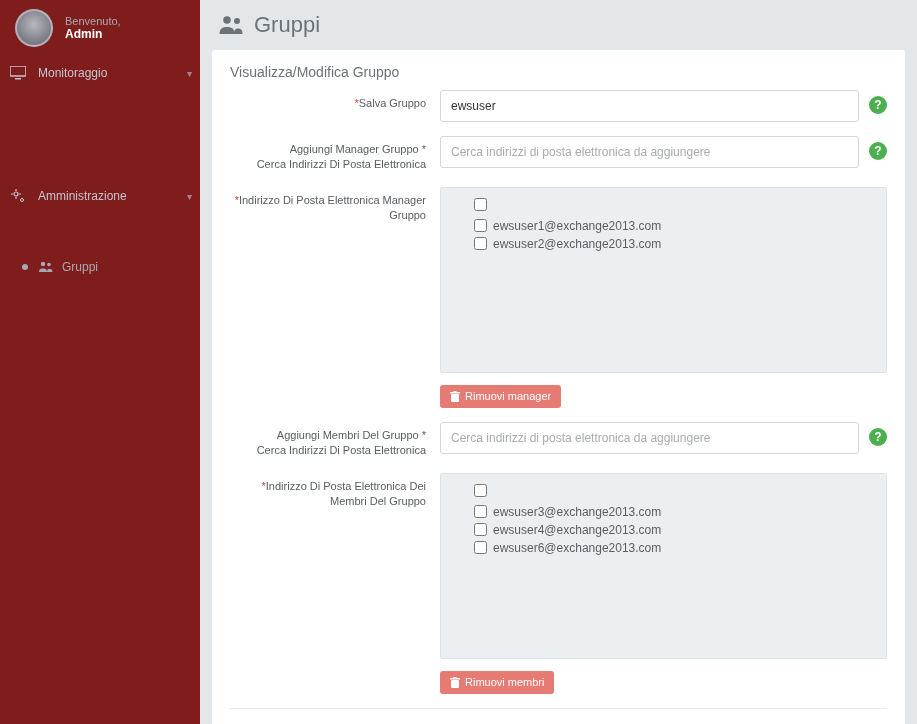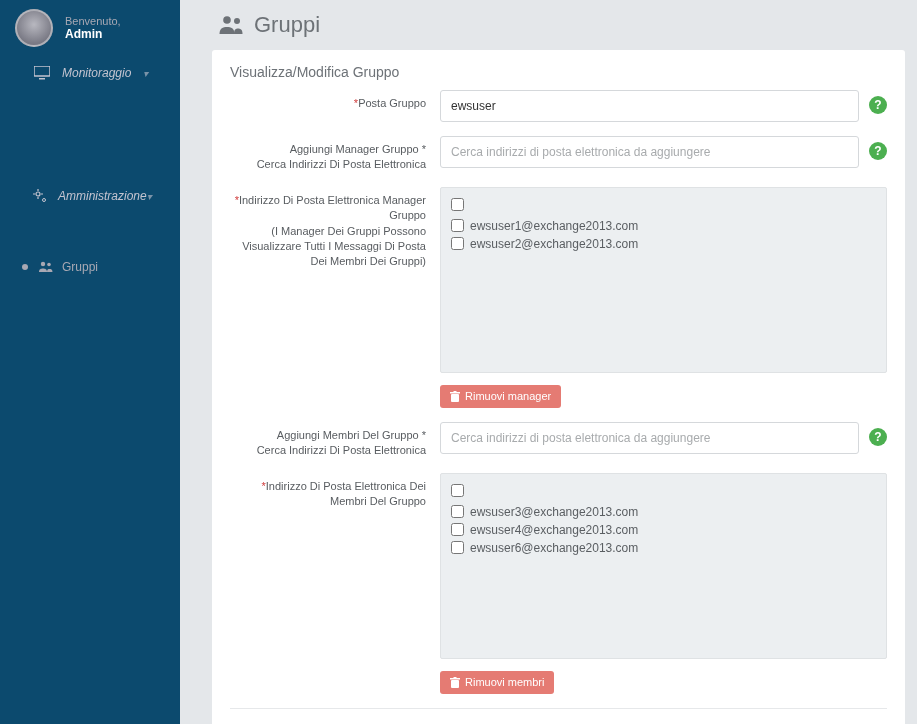--- a/index.html
+++ b/index.html
@@ -7,45 +7,44 @@
       font-family: "Helvetica Neue", Helvetica, Arial, sans-serif;
       font-size: 13px;
       color: #707478;
       background: #e4e7ea;
       width: 917px;
       height: 724px;
       overflow: hidden;
     }
     .sidebar {
       position: absolute; top: 0; left: 0;
-      width: 180px; height: 724px;
-      background: #0c4a6e;
+      width: 200px; height: 724px;
+      background: #7f1d1d;
       color: #a8a8b3;
     }
     .sidebar-user {
       display: flex; align-items: center;
       padding: 12px 15px;
       height: 56px;
     }
     .avatar {
       width: 38px; height: 38px;
       border-radius: 50%;
       background: radial-gradient(circle at center 40%, #b8b8c0 0%, #7a7a85 70%);
       border: 2px solid rgba(255,255,255,0.4);
       margin-right: 12px;
     }
     .user-text .welcome { font-size: 11px; color: #a8a8b3; }
     .user-text .name { font-size: 12px; color: #fff; font-weight: 600; }
     .nav-item {
       display: flex; align-items: center;
-      padding: 10px 32px;
+      padding: 10px 8px;
       color: #c4c4d0;
       font-size: 12px;
       cursor: pointer;
-      font-style: italic;
     }
     .nav-item .nav-icon { width: 20px; margin-right: 10px; display: flex; align-items: center; justify-content: center; }
     .nav-item .chev { margin-left: auto; opacity: 0.6; font-size: 10px; }
     .nav-gap { height: 88px; }
     .nav-sub {
       display: flex; align-items: center;
       padding: 10px 15px 10px 22px;
       font-size: 12px;
       color: #a8a8b3;
       cursor: pointer;
@@ -130,20 +129,21 @@
       border-radius: 2px;
       height: 186px;
       overflow-y: scroll;
       padding: 8px 10px;
       font-size: 12px;
     }
     .listbox-checkrow {
       display: flex; align-items: center;
       padding: 2px 0;
       color: #5a5e62;
+      margin-left: 23px;
     }
     .listbox-checkrow input[type="checkbox"] { margin-right: 6px; }
     .listbox-checkrow.header { margin-bottom: 4px; }
     .btn {
       display: inline-flex; align-items: center;
       border: none; border-radius: 3px;
       font-size: 11px; color: #fff;
       padding: 5px 10px;
       cursor: pointer;
       margin-top: 12px;
@@ -230,21 +230,21 @@
       </svg>
     </span>
     <span>Gruppi</span>
   </div>
 
   <div class="panel">
     <div class="panel-title">Visualizza/Modifica Gruppo</div>
 
     <div class="form-row">
       <div class="form-label">
-        <span class="req">*</span><span>Posta Gruppo</span>
+        <span class="req">*</span><span>Salva Gruppo</span>
       </div>
       <div class="form-input-wrap">
         <input type="text" class="text-input" value="ewsuser" style="">
         <div class="help-icon">?</div>
       </div>
     </div>
 
     <div class="form-row">
       <div class="form-label small">
         <div>Aggiungi Manager Gruppo *</div>
@@ -252,21 +252,20 @@
       </div>
       <div class="form-input-wrap">
         <input type="text" class="text-input" placeholder="Cerca indirizzi di posta elettronica da aggiungere" style="">
         <div class="help-icon">?</div>
       </div>
     </div>
 
     <div class="form-row">
       <div class="form-label small">
         <span class="req">*</span><span>Indirizzo Di Posta Elettronica Manager Gruppo</span>
-        <div>(I Manager Dei Gruppi Possono Visualizzare Tutti I Messaggi Di Posta Dei Membri Dei Gruppi)</div>
       </div>
       <div class="listbox-wrap">
         <div class="listbox">
           <div class="listbox-checkrow header">
             <input type="checkbox" style="">
           </div>
           <div class="listbox-checkrow">
             <input type="checkbox" style="">
             <span>ewsuser1@exchange2013.com</span>
           </div>

